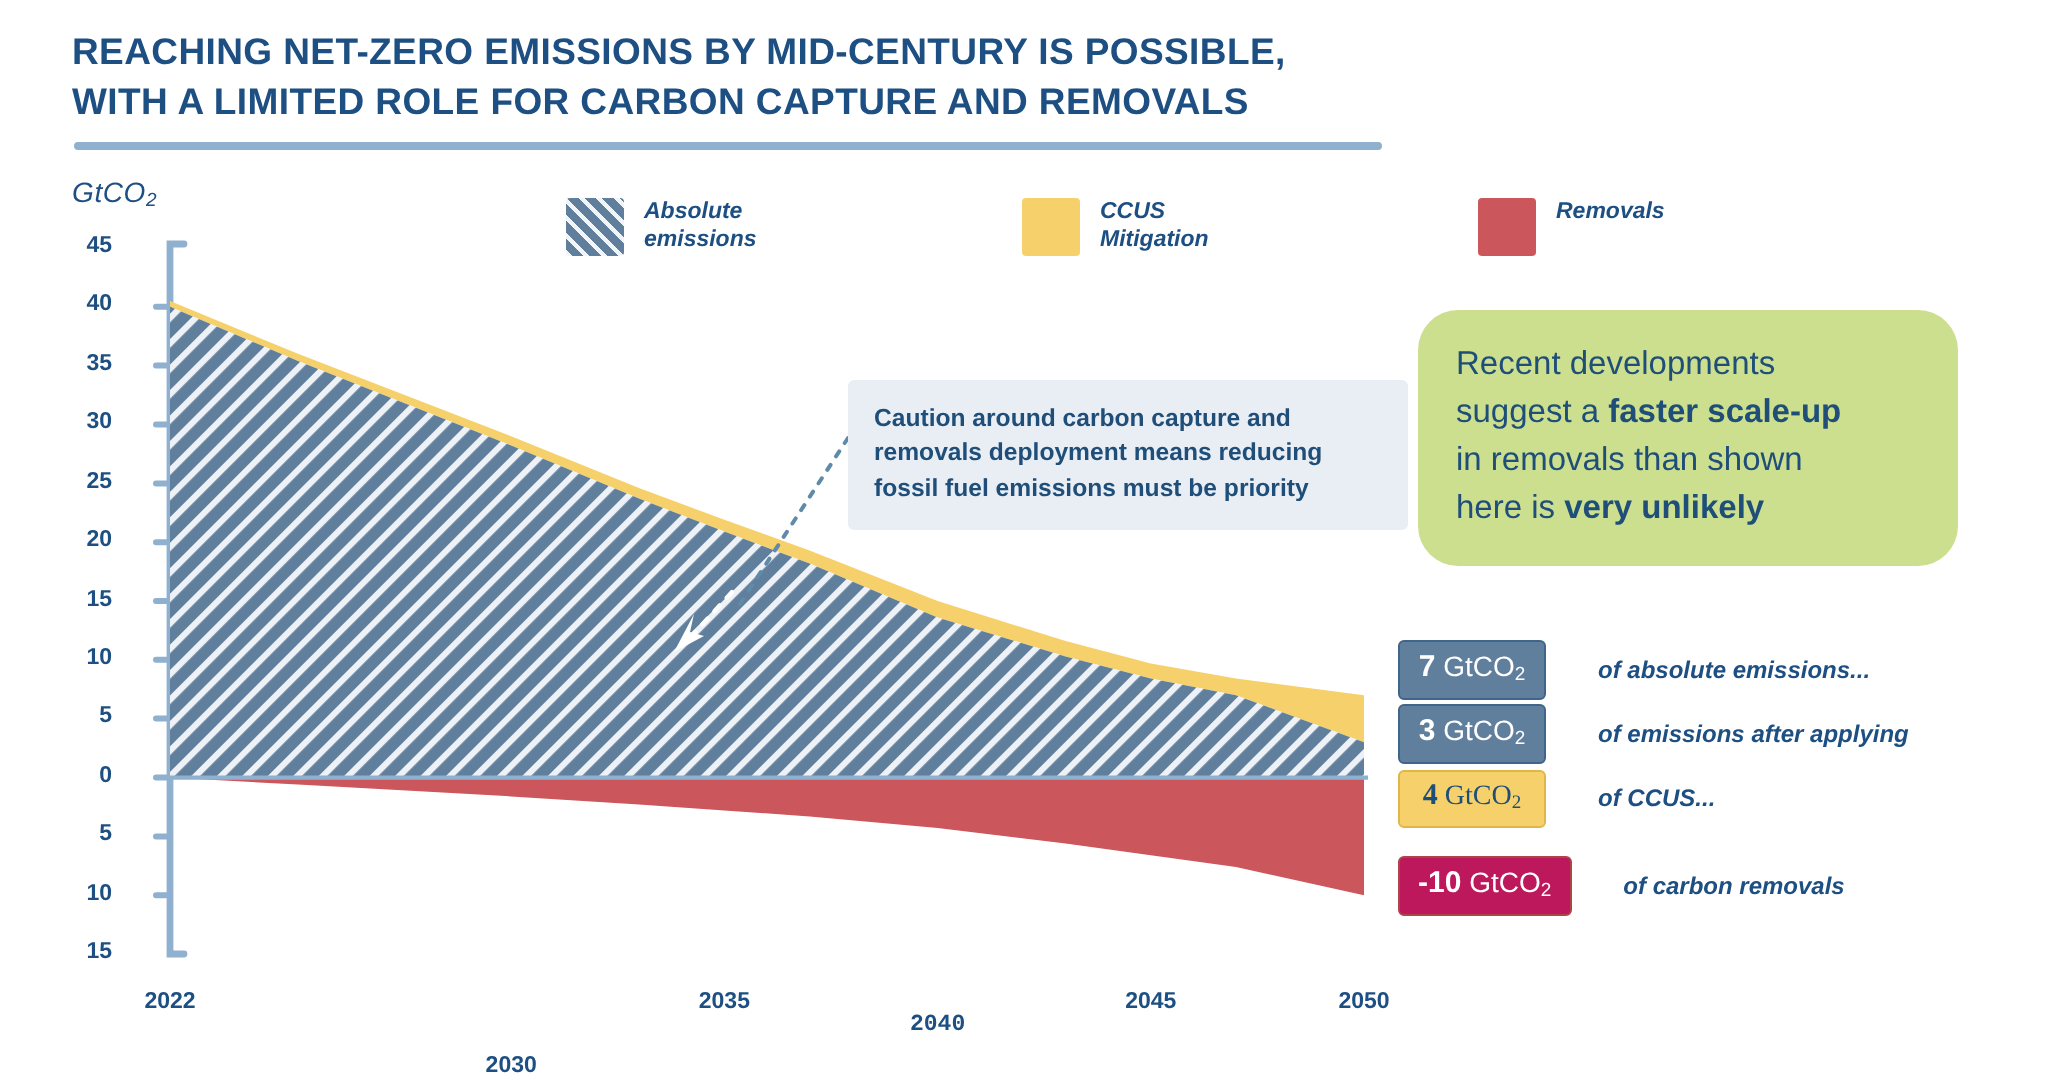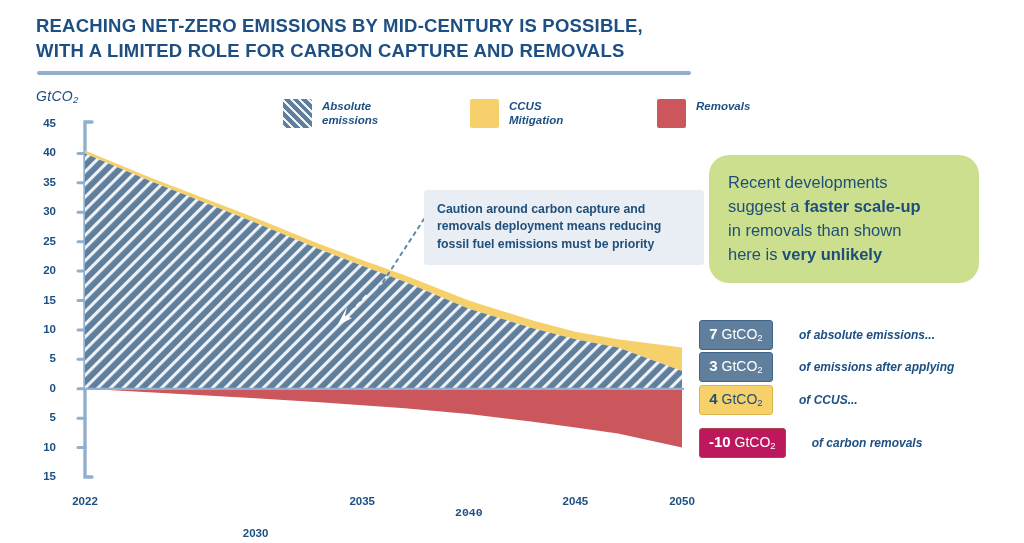--- a/index.html
+++ b/index.html
@@ -24,21 +24,21 @@
   }
 
   
   #y-axis-title{
     position:absolute;left:36px;top:88px;font-size:14px;font-weight:normal;
     font-style:italic;color:#1d4f82;letter-spacing:.3px;
   }
   #y-axis-title sub{font-size:9.5px;vertical-align:-2px;}
 
   
-  #legend{position:absolute;left:283px;top:99px;display:flex;gap:74px;align-items:flex-start;}
+  #legend{position:absolute;left:283px;top:99px;display:flex;gap:115px;align-items:flex-start;}
   .legend-item{display:flex;gap:10px;align-items:flex-start;}
   .legend-swatch{width:29px;height:29px;border-radius:2px;flex:none;}
   .sw-emissions{
     background:#5f7f9d;
     background-image:repeating-linear-gradient(45deg,
       rgba(255,255,255,.92) 0 2.2px, rgba(0,0,0,0) 2.2px 6.2px);
   }
   .sw-ccus{background:#f6d06a;}
   .sw-removals{background:#cb565b;}
   .legend-label{
@@ -79,21 +79,21 @@
   
   .vc{position:absolute;display:flex;align-items:center;gap:26px;}
   .vc-chip{
     border-radius:3px;padding:4px 9px 5px 9px;font-size:14px;color:#ffffff;
     white-space:nowrap;line-height:1.15;min-width:74px;box-sizing:border-box;
     text-align:center;
   }
   .vc-chip b{font-weight:bold;font-size:15px;}
   .vc-chip sub{font-size:9.5px;vertical-align:-2px;}
   .chip-blue{background:#5f7f9d;border:1.5px solid #3f658a;}
-  .chip-yellow{background:#f6d06a;border:1.5px solid #e0b64b;color:#1f4e79;}
+  .chip-yellow{background:#f6d06a;border:1.5px solid #e0b64b;color:#1f4e79;font-family:Liberation Serif, serif;}
   .chip-red{background:#be185d;border:1.5px solid #ad4449;}
   .vc-text{
     font-size:12px;font-weight:bold;font-style:italic;color:#1d4f82;
     white-space:nowrap;
   }
 </style>
 </head>
 <body>
 
 <div class="stage">

